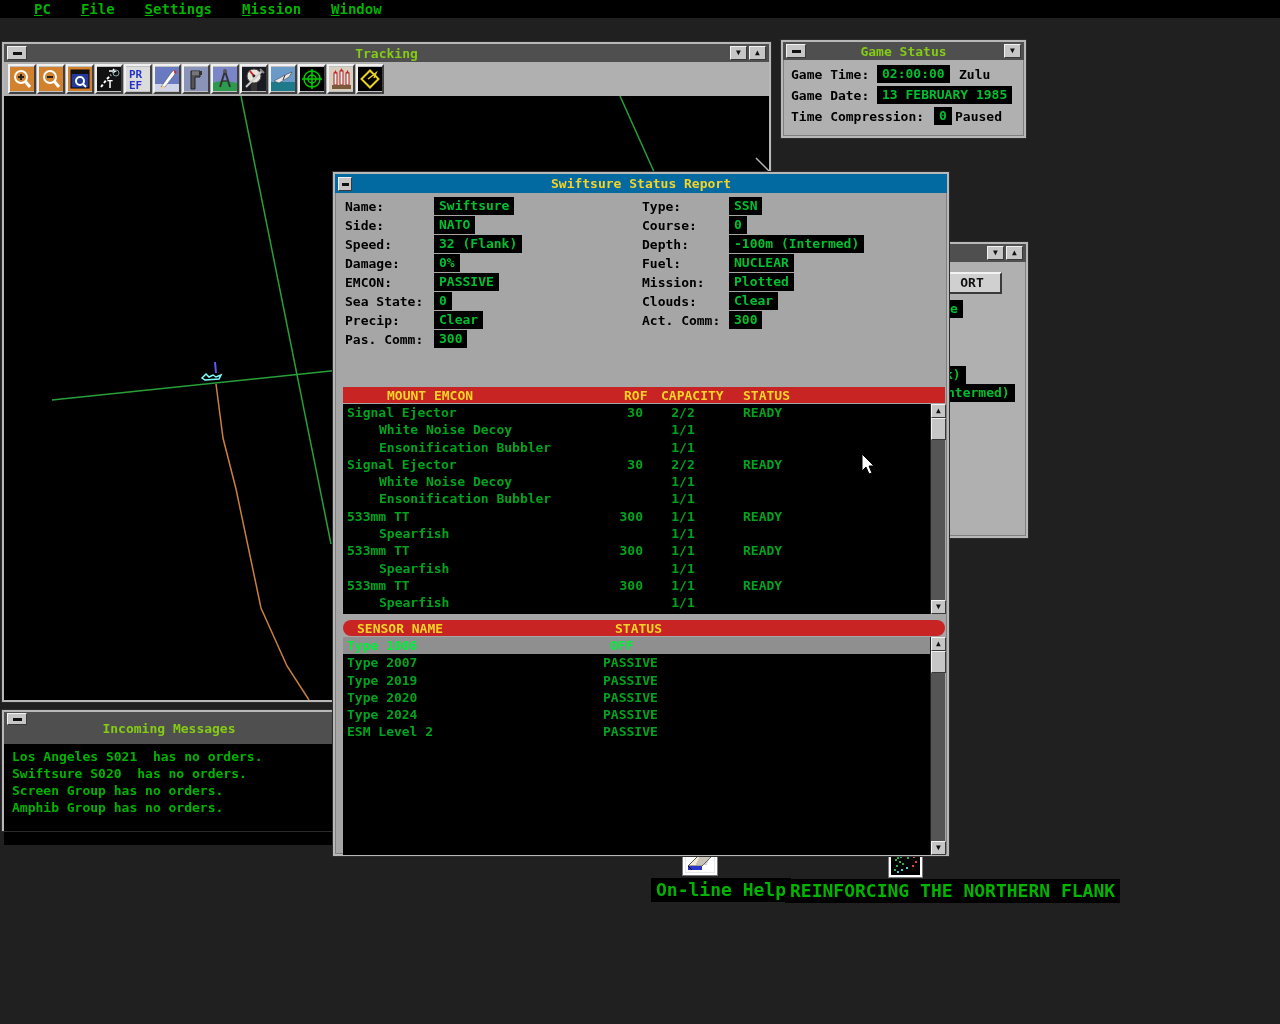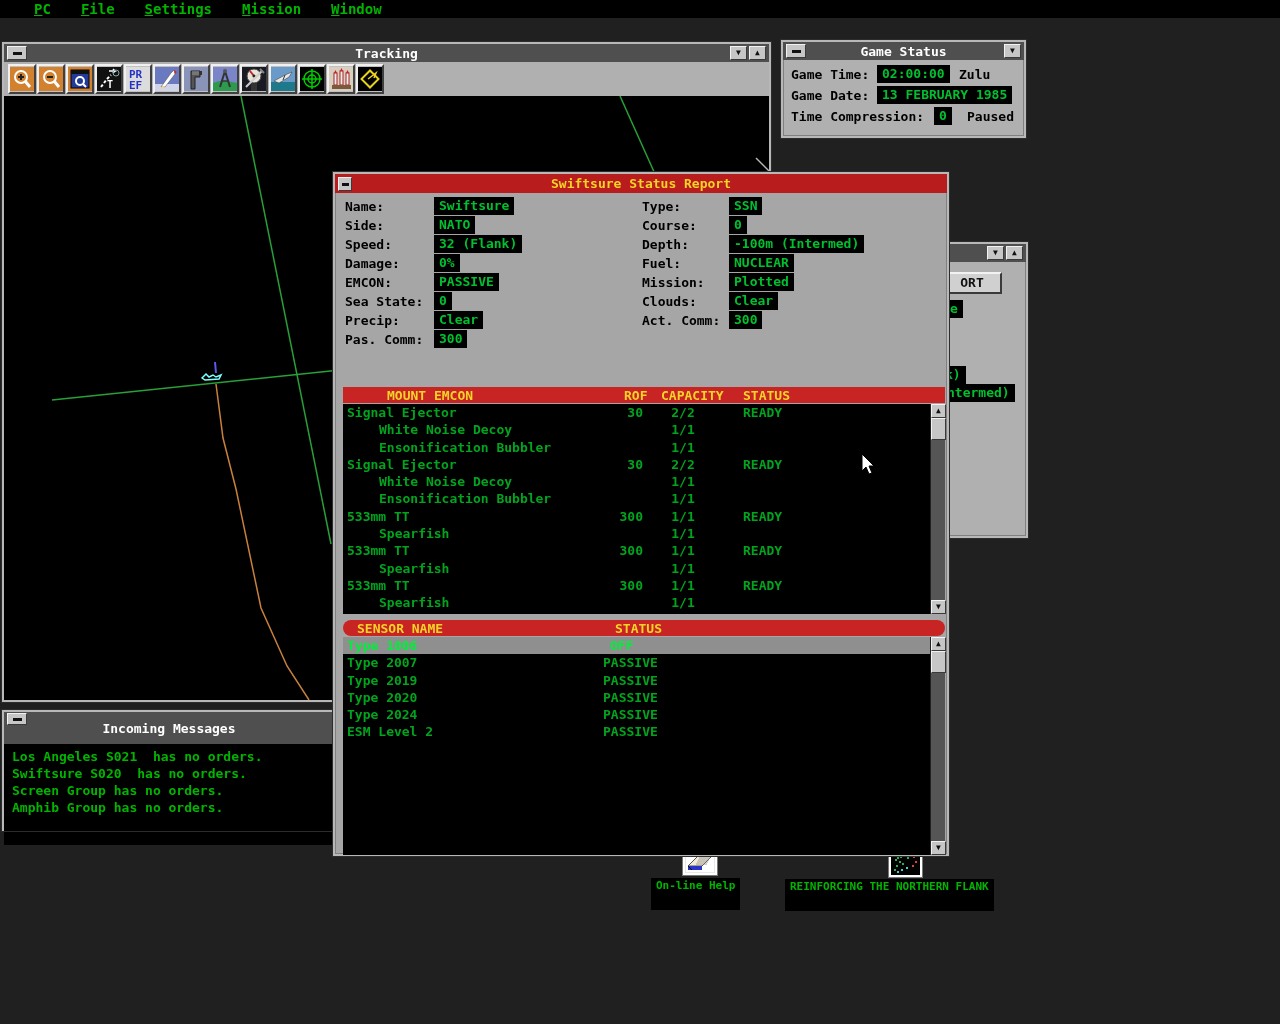--- a/index.html
+++ b/index.html
@@ -27,22 +27,22 @@
   .win {
     background:#b0b0b0;
     border:2px solid #b8b8b8;
     outline:1px solid #2c2c2c;
     box-shadow:inset 0 0 0 1px #808080;
   }
   .titlebar {
     position:relative; height:18px; background:#4f4f4f;
     display:flex; align-items:center; justify-content:center;
   }
-  .titlebar .title { color:#ffffff; font-size:13px; }
-  .redbar { background:#b91c1c; }
+  .titlebar .title { color:#84cc16; font-size:13px; }
+  .redbar { background:#0369a1; }
   .redbar .title { color:#f5d327; }
   .minbtn {
     position:absolute; left:3px; top:2px; width:20px; height:14px;
     background:#c6c6c6; border-top:1px solid #f2f2f2; border-left:1px solid #f2f2f2;
     border-right:1px solid #3a3a3a; border-bottom:1px solid #3a3a3a;
     display:flex; align-items:center; justify-content:center;
   }
   .minbtn i { display:block; width:9px; height:3px; background:#111; }
   .winbtn {
     position:absolute; top:2px; width:17px; height:14px;
@@ -108,21 +108,21 @@
 
   
   .msgline { color:#00b400; font-size:13px; white-space:pre; padding-left:8px; line-height:17px; }
 
   
   .miniframe {
     background:#e8e8e8; border:2px solid #fff; outline:1px solid #777;
     display:flex; align-items:center; justify-content:center;
   }
   .minilabel {
-    background:#000; color:#00b400; font-size:11px; padding:1px 5px 18px 5px; white-space:pre;
+    background:#000; color:#00b400; font-size:18px; padding:1px 5px 2px 5px; white-space:pre;
   }
 </style>
 </head>
 <body>
 
 <div class="abs menubar">
   <span class="menu-item">PC</span>
   <span class="menu-item">File</span>
   <span class="menu-item">Settings</span>
   <span class="menu-item">Mission</span>
@@ -280,21 +280,21 @@
     <span class="title">Game Status</span>
     <span class="winbtn" style="right:3px;">▼</span>
   </div>
   <div class="abs lab" style="left:8px;  top:25px;">Game Time:</div>
   <div class="abs vbox" style="left:94px; top:23px;">02:00:00</div>
   <div class="abs lab" style="left:176px;top:25px;">Zulu</div>
   <div class="abs lab" style="left:8px;  top:46px;">Game Date:</div>
   <div class="abs vbox" style="left:94px; top:44px;">13 FEBRUARY 1985</div>
   <div class="abs lab" style="left:8px;  top:67px;">Time Compression:</div>
   <div class="abs vbox" style="left:151px;top:65px;">0</div>
-  <div class="abs lab" style="left:184px;top:67px;">Paused</div>
+  <div class="abs lab" style="left:172px;top:67px;">Paused</div>
 </div>
 
 <div class="abs win" style="left:898px; top:242px; width:130px; height:296px; z-index:5;">
   <div class="titlebar">
     <span class="winbtn" style="right:22px;">▼</span>
     <span class="winbtn" style="right:3px;">▲</span>
   </div>
   <div class="abs" style="left:42px; top:28px; width:60px; height:22px; background:#d0d0d0; border-top:2px solid #f2f2f2; border-left:2px solid #f2f2f2; border-right:2px solid #3a3a3a; border-bottom:2px solid #3a3a3a; color:#111; font-size:13px; text-align:center; line-height:18px;">ORT</div>
   <div class="abs vbox" style="left:45px; top:56px;">e</div>
   <div class="abs vbox" style="left:40px; top:122px;">k)</div>

